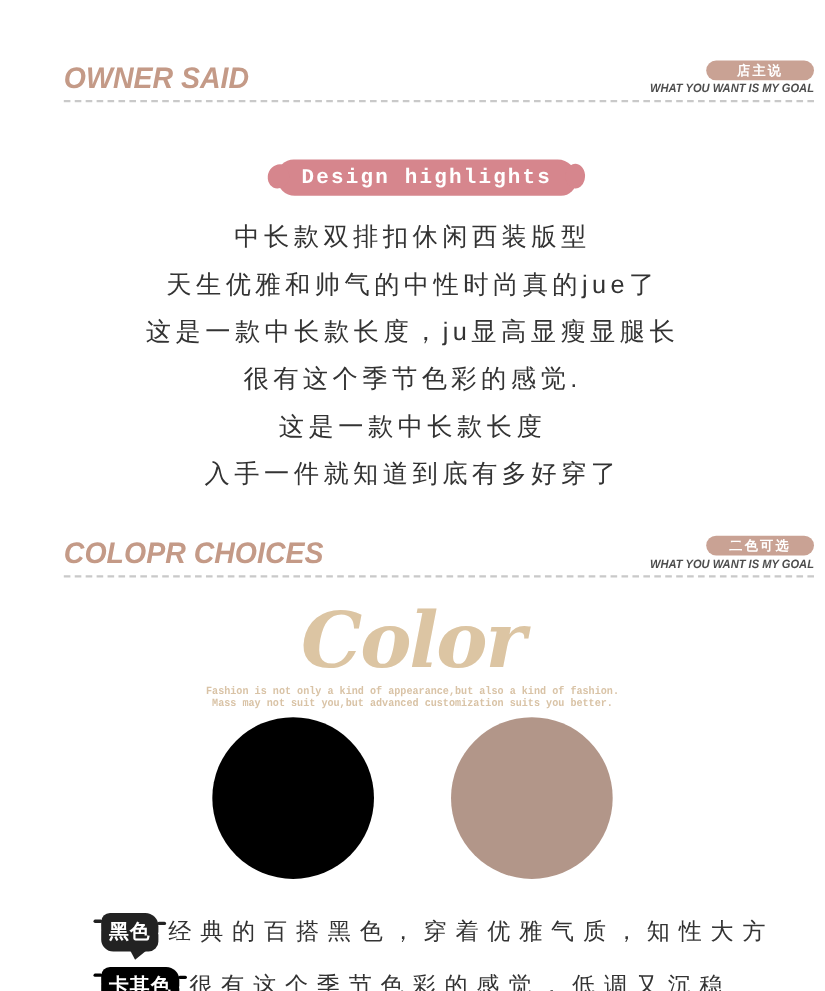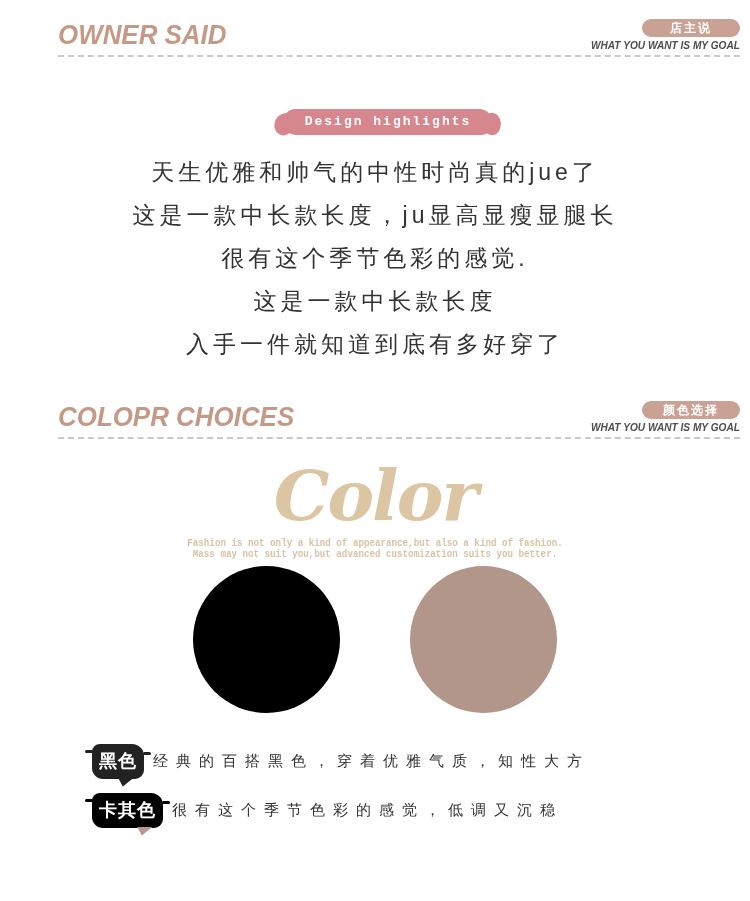--- a/index.html
+++ b/index.html
@@ -13,21 +13,21 @@
 
   
   .section-head {
     margin-left: 58px;
     margin-right: 10px;
     display: flex;
     justify-content: space-between;
     align-items: flex-end;
     border-bottom: 2px dashed var(--dash_gray, #c9c9c9);
   }
-  .section-head.owner { }
+  .section-head.owner { padding-top: 36px; }
   .section-head.colors { margin-top: 16px; }
   .section-title {
     font-size: 27px;
     font-style: italic;
     font-weight: bold;
     letter-spacing: 0px;
     color: var(--title_tan, #c49a87);
     line-height: 1;
     margin-bottom: 6px;
     transform: scaleX(0.96);
@@ -66,21 +66,21 @@
 
   
   .brush {
     position: relative;
     width: fit-content;
     margin: 52px auto 0;
     transform: translateX(13px);
     background: var(--brush_pink, #d6868d);
     color: #ffffff;
     font-family: "Liberation Mono", monospace;
-    font-size: 13px;
+    font-size: 19px;
     font-weight: bold;
     letter-spacing: 2px;
     padding: 5px 22px 6px;
     border-radius: 15px 17px 14px 16px;
     white-space: nowrap;
   }
   .brush::before {
     content: ""; position: absolute; left: -9px; top: 5px;
     width: 20px; height: 21px; background: inherit;
     border-radius: 62% 38% 55% 45%; transform: rotate(-18deg);
@@ -172,21 +172,21 @@
   .bubble-tail {
     position: absolute;
     bottom: -8px;
     right: 10px;
     width: 16px;
     height: 9px;
     clip-path: polygon(0 0, 100% 0, 30% 100%);
   }
   .swatch-desc {
     margin-left: 9px;
-    font-size: 15px;
+    font-size: 21px;
     color: var(--text_dark, #333333);
     letter-spacing: 8px;
     white-space: nowrap;
   }
 </style>
 </head>
 <body>
 
 <div class="page">
 
@@ -196,31 +196,32 @@
       <span class="pill-badge">店主说</span>
       <span class="tagline">WHAT YOU WANT IS MY GOAL</span>
     </div>
   </div>
 
   <div class="brush">
     <span>Design highlights</span>
   </div>
 
   <div class="para">
+    <p>中长款双排扣休闲西装版型</p>
     <p>天生优雅和帅气的中性时尚真的jue了</p>
     <p>这是一款中长款长度，ju显高显瘦显腿长</p>
     <p>很有这个季节色彩的感觉.</p>
     <p>这是一款中长款长度</p>
     <p>入手一件就知道到底有多好穿了</p>
   </div>
 
   <div class="section-head colors">
     <div class="section-title">COLOPR CHOICES</div>
     <div class="head-right">
-      <span class="pill-badge">颜色选择</span>
+      <span class="pill-badge">二色可选</span>
       <span class="tagline">WHAT YOU WANT IS MY GOAL</span>
     </div>
   </div>
 
   <div class="color-hero">
     <span class="script-word">Color</span>
   </div>
   <div class="caption">
     <div>Fashion is not only a kind of appearance,but also a kind of fashion.</div>
     <div>Mass may not suit you,but advanced customization suits you better.</div>

